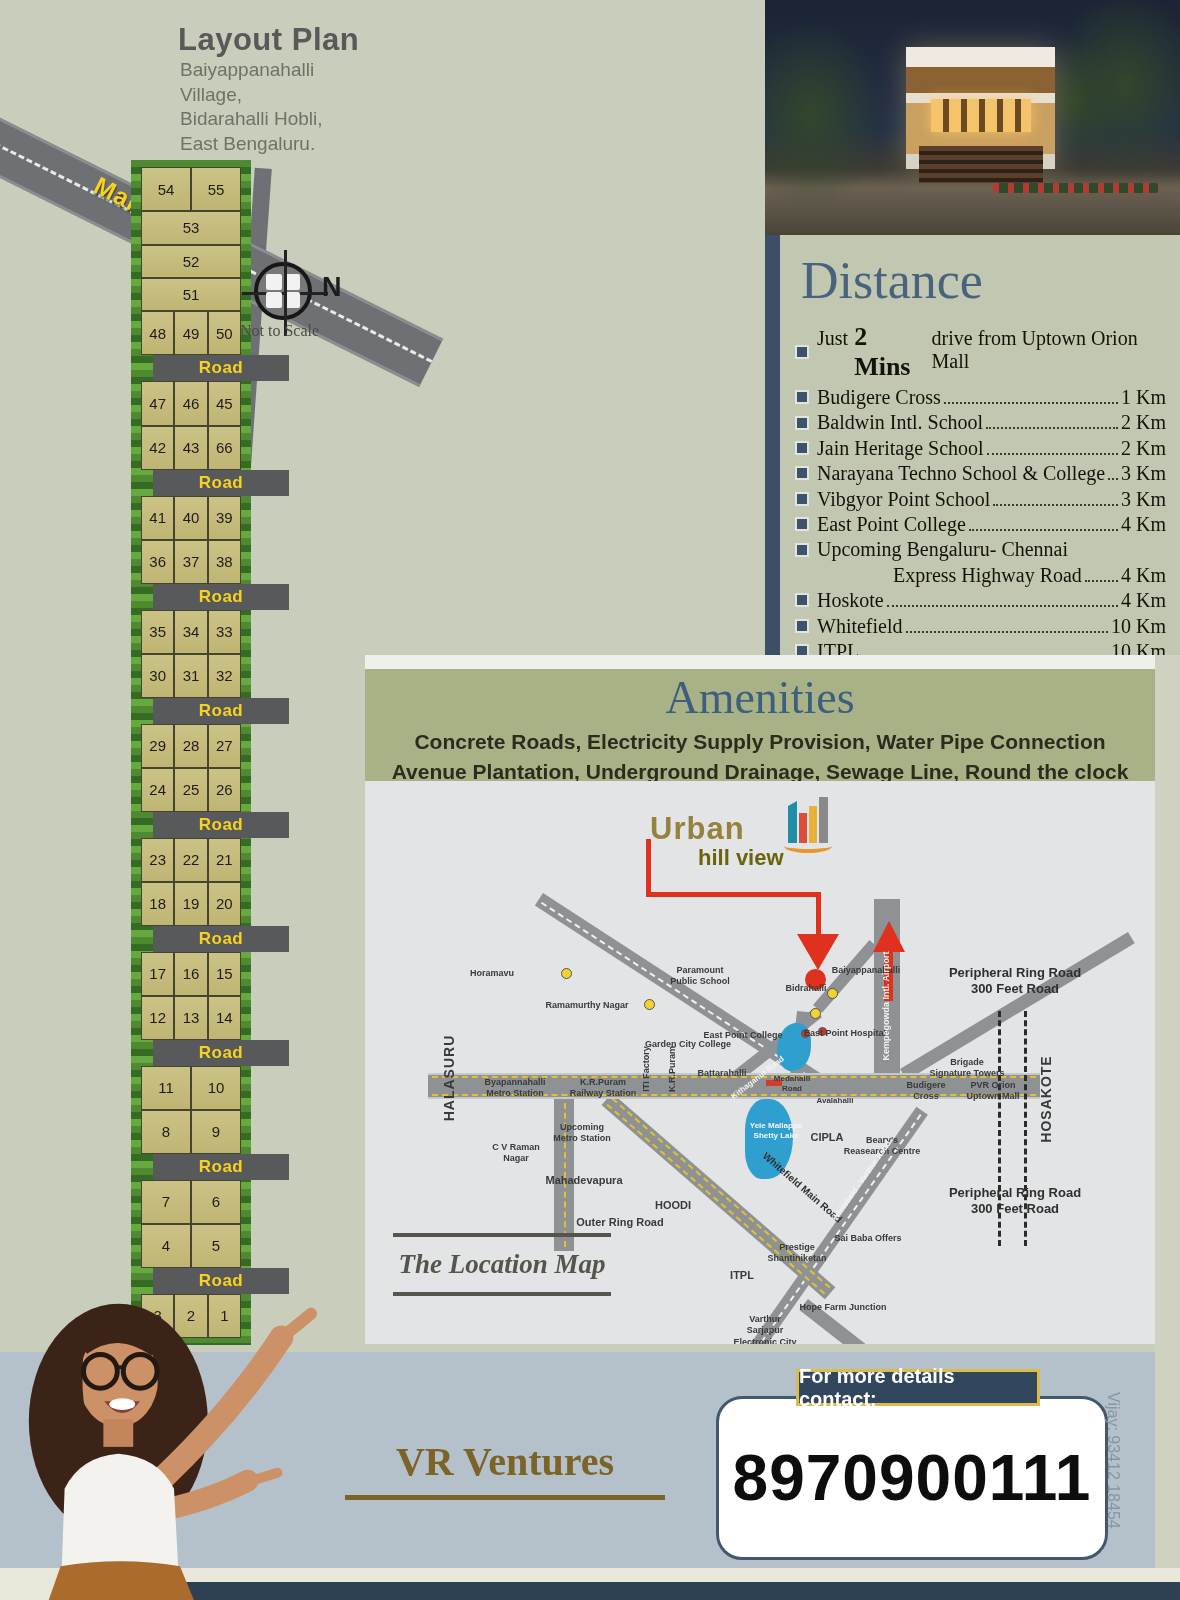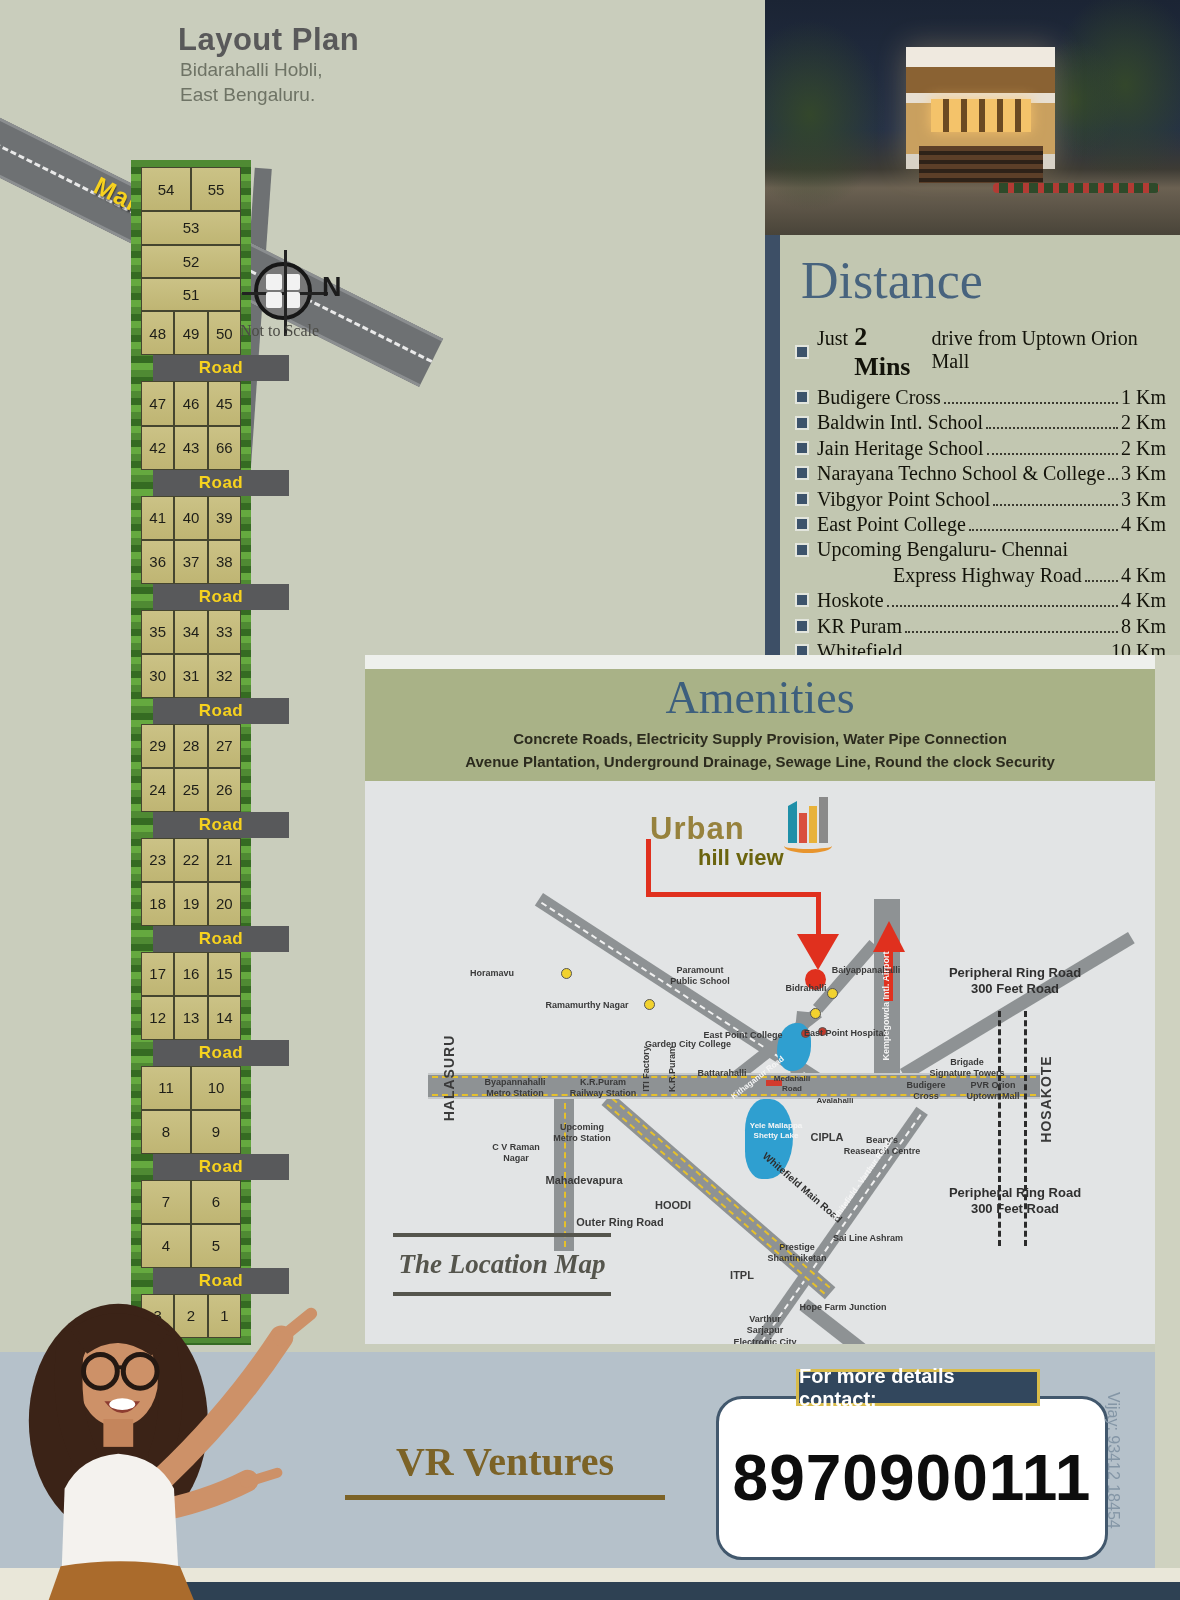--- a/index.html
+++ b/index.html
@@ -67,21 +67,21 @@
   .dist-first .bullet{align-self:center}
   #distance-list .dist-row{display:flex;align-items:baseline;font-family:"Liberation Serif",serif;font-size:20px;color:#13130a;line-height:1.22;margin-bottom:1px}
   #distance-list .bullet{align-self:center}
   #distance-list .leader{flex:1;border-bottom:2.4px dotted #3a3a30;margin:0 3px 5px 3px;min-width:8px}
   #distance-list .indent{padding-left:98px}
 
   
   .white-strip{position:absolute;left:365px;top:655px;width:790px;height:14px;background:#eef0ec}
   .amenities{position:absolute;left:365px;top:669px;width:790px;height:112px;background:#a9b287;text-align:center;padding-top:2px}
   .amenities-title{font-family:"Liberation Serif",serif;font-size:46px;color:#3d5f7d}
-  .amen-line{font-size:15px;font-weight:bold;color:#2c2b1e;margin-top:6px}
+  .amen-line{font-size:21px;font-weight:bold;color:#2c2b1e;margin-top:6px}
 
   
   .map{position:absolute;left:365px;top:781px;width:790px;height:563px;background:#e2e4e5;overflow:hidden}
   .road{position:absolute;background:#8e9294;transform-origin:left top}
   .road.dashc::before{content:"";position:absolute;left:4px;right:4px;top:50%;border-top:2px dashed #f0f0f0}
   .road.ydash::before{content:"";position:absolute;left:4px;right:4px;top:3px;border-top:2px dashed #e5c02c}
   .road.ydash::after{content:"";position:absolute;left:4px;right:4px;bottom:3px;border-bottom:2px dashed #e5c02c}
   .road.vydash::before{content:"";position:absolute;top:4px;bottom:4px;left:50%;border-left:2px dashed #e5c02c}
   .r-main{left:63px;top:292px;width:612px;height:26px;box-shadow:inset 0 2px 0 #c6c9ca,inset 0 -2px 0 #c6c9ca}
   .r-diag1{left:178px;top:112px;width:352px;height:15px;transform:rotate(33deg)}
@@ -144,20 +144,21 @@
 
 <div class="page">
 
   <div class="left-col">
     <div class="main-road">
       <span class="main-road-label">Main Road</span>
     </div>
     <div class="branch-road"></div>
     <div class="layout-title">Layout Plan</div>
     <div class="layout-addr">
+      <div>Baiyappanahalli Village,</div>
       <div>Bidarahalli Hobli,</div>
       <div>East  Bengaluru.</div>
     </div>
     <div class="compass">
       <span class="sq s1"></span>
         <span class="sq s2"></span>
         <span class="sq s3"></span>
         <span class="sq s4"></span>
     </div>
     <div class="n-label">N</div>
@@ -358,26 +359,20 @@
         <div class="dist-row indent">
           <span>Express Highway Road</span>
           <span class="leader"></span>
           <span>4 Km</span>
         </div>
         <div class="dist-row">
           <span class="bullet"></span>
           <span class="dname">Hoskote</span>
           <span class="leader"></span>
           <span>4 Km</span>
-        </div>
-        <div class="dist-row">
-          <span class="bullet"></span>
-          <span class="dname">KR Puram</span>
-          <span class="leader"></span>
-          <span>8 Km</span>
         </div>
         <div class="dist-row">
           <span class="bullet"></span>
           <span class="dname">Whitefield</span>
           <span class="leader"></span>
           <span>10 Km</span>
         </div>
         <div class="dist-row">
           <span class="bullet"></span>
           <span class="dname">ITPL</span>
@@ -483,21 +478,21 @@
 Uptown Mall</div>
         <div class="mlabel xl" style="left: 650px; top: 200px; transform: translate(-50%, -50%);">Peripheral Ring Road
 300 Feet Road</div>
         <div class="mlabel xl" style="left: 650px; top: 420px; transform: translate(-50%, -50%);">Peripheral Ring Road
 300 Feet Road</div>
         <div class="mlabel big" style="left: 682px; top: 318px; transform: translate(-50%, -50%) rotate(-90deg);">HOSAKOTE</div>
         <div class="mlabel sm white" style="left: 497px; top: 400px; transform: translate(-50%, -50%) rotate(-55deg);">Whitefield - Varthur Road</div>
         <div class="mlabel" style="left: 432px; top: 472px; transform: translate(-50%, -50%);">Prestige
 Shantiniketan</div>
         <div class="mlabel md" style="left: 377px; top: 495px; transform: translate(-50%, -50%);">ITPL</div>
-        <div class="mlabel" style="left: 503px; top: 458px; transform: translate(-50%, -50%);">Sai Line Ashram</div>
+        <div class="mlabel" style="left: 503px; top: 458px; transform: translate(-50%, -50%);">Sai Baba Offers</div>
         <div class="mlabel" style="left: 478px; top: 527px; transform: translate(-50%, -50%);">Hope Farm Junction</div>
         <div class="mlabel" style="left: 400px; top: 550px; transform: translate(-50%, -50%);">Varthur
 Sarjapur
 Electronic City</div>
       </div>
     <div class="loc-title">The Location Map</div>
   </div>
 
   <div class="right-strip"></div>
   <div class="bottom-band"></div>

